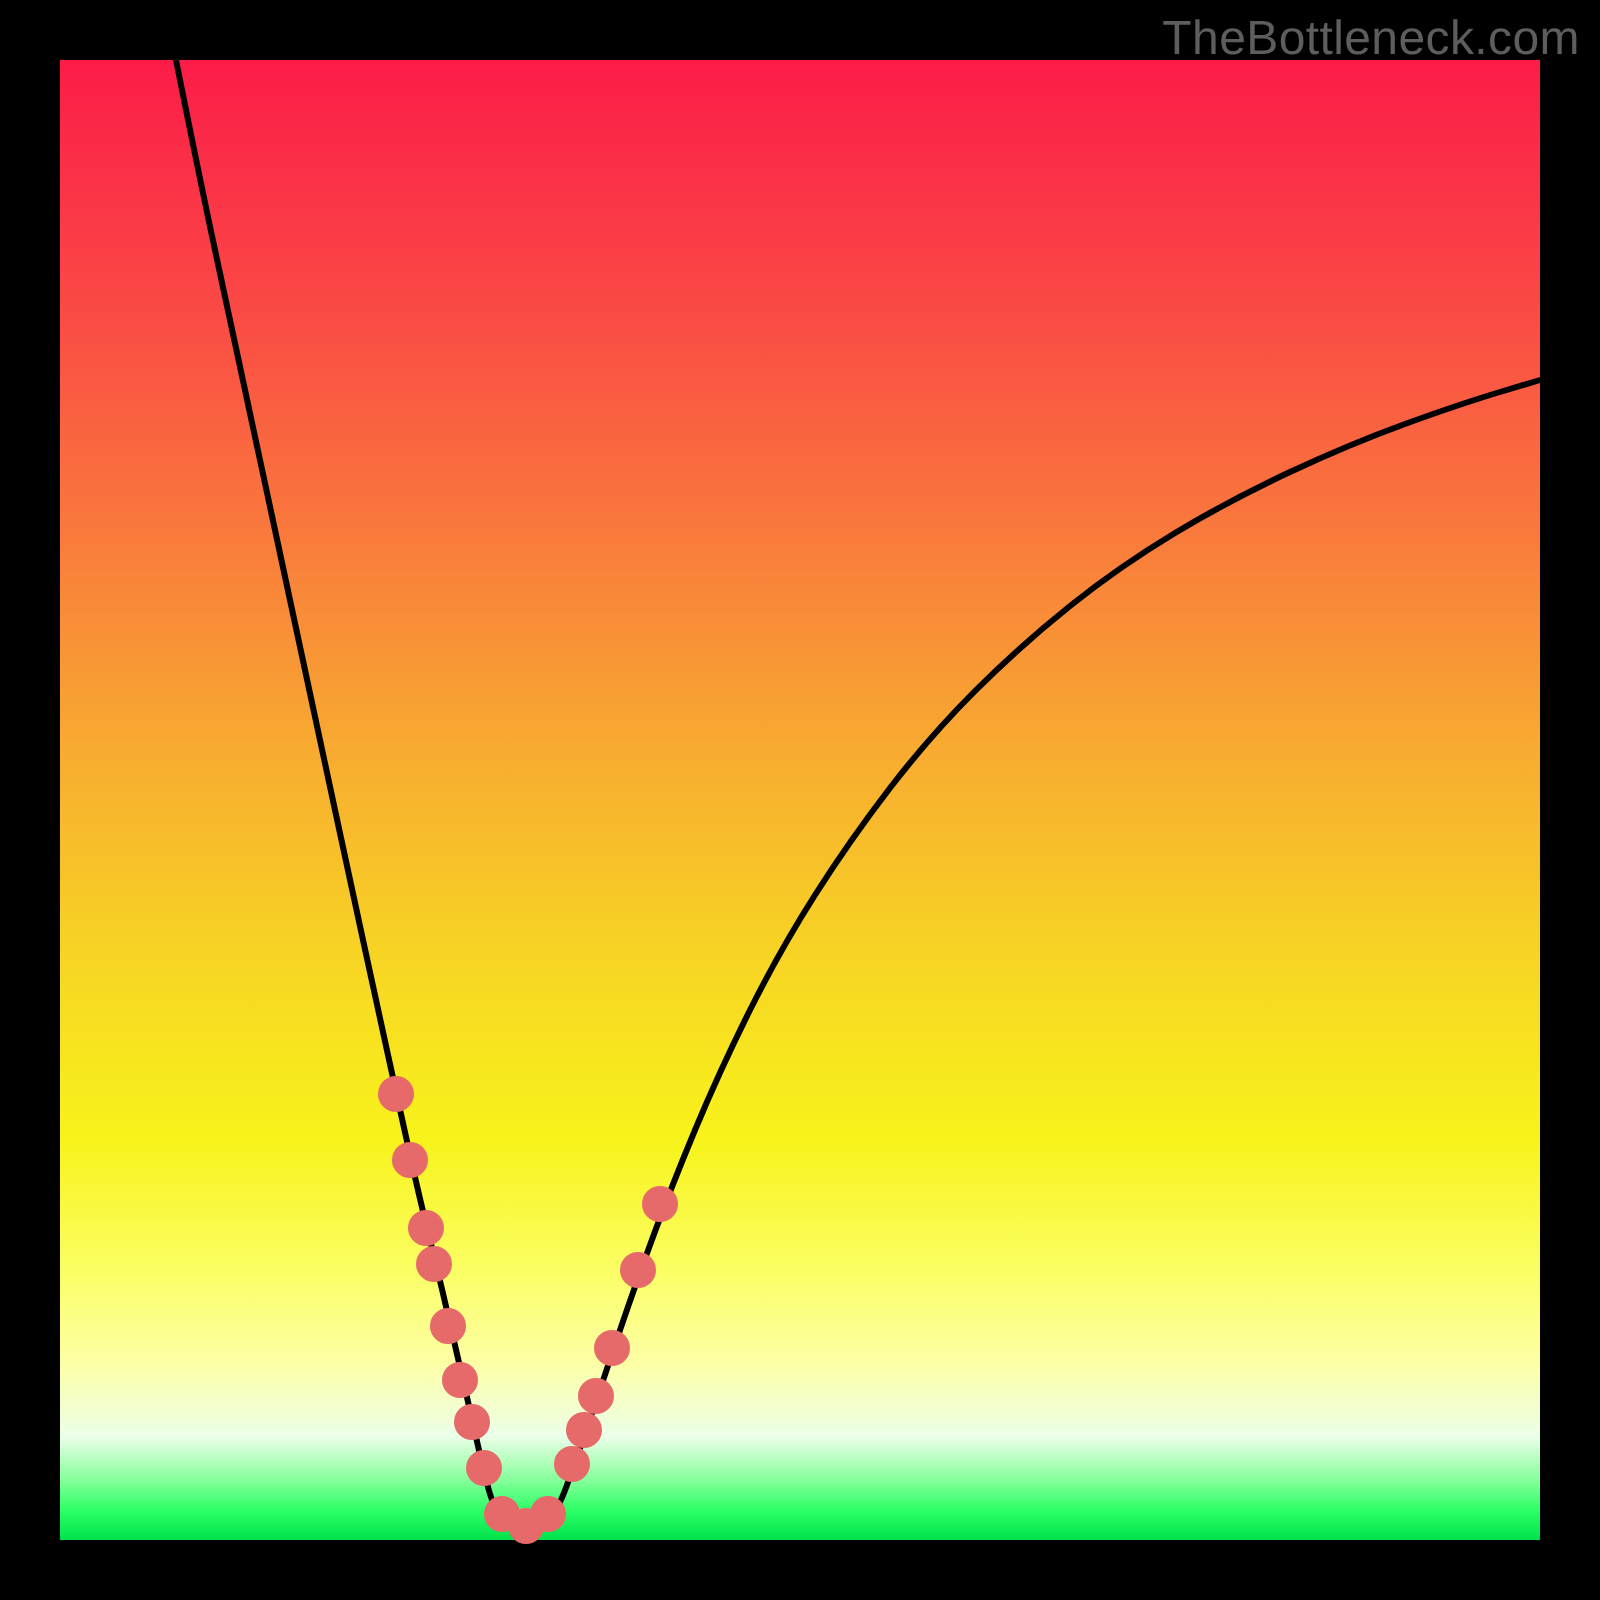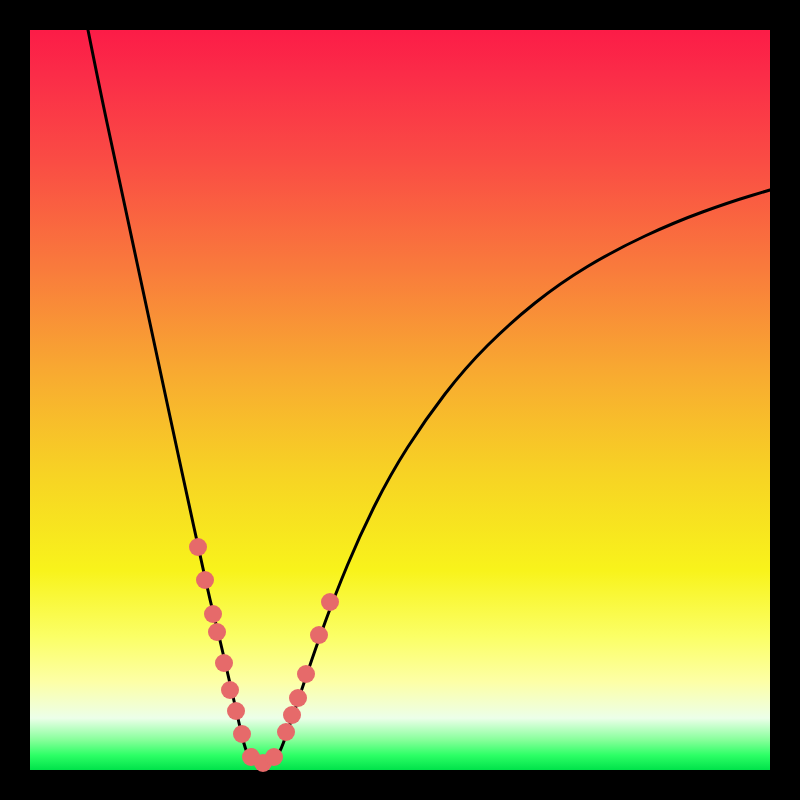--- a/index.html
+++ b/index.html
@@ -58,20 +58,21 @@
     width: 740px;
     height: 740px;
     overflow: visible;
   }
 </style>
 </head>
 <body>
 
 <div class="stage">
 
+  <div class="watermark">TheBottleneck.com</div>
 
   <div class="plot-area">
     <svg class="curve" viewBox="0 0 740 740">
       <g id="curve-group">
           <path d="M 58 0 Q 70 60 77.5 95 Q 85 130 92.5 165 Q 100 200 107.5 235 Q 115 270 122.5 305 Q 130 340 137.5 375 Q 145 410 151.5 440 Q 158 470 164 497.5 Q 170 525 175 547.5 Q 180 570 185 590 Q 190 610 194 627.5 Q 198 645 201.5 660 Q 205 675 208 688.5 Q 211 702 214 713.5 Q 217 725 221 728 Q 225 731 229 732 Q 233 733 237 732 Q 241 731 245 728 Q 249 725 253.5 712.5 Q 258 700 264 682.5 Q 270 665 277.5 642.5 Q 285 620 295 592.5 Q 305 565 317.5 535 Q 330 505 345 475 Q 360 445 377.5 417.5 Q 395 390 415 364 Q 435 338 457.5 315.5 Q 480 293 505 273 Q 530 253 557.5 236.5 Q 585 220 615 206 Q 645 192 672.5 182 Q 700 172 720 166 L 740 160" fill="none" stroke="#000000" stroke-width="3" stroke-linecap="round" stroke-linejoin="round"></path>
         </g>
       <g id="marker-group">
           <circle cx="168" cy="517" r="9" fill="#e66a6a" stroke="#c24f4f" stroke-width="0"></circle>
           <circle cx="175" cy="550" r="9" fill="#e66a6a" stroke="#c24f4f" stroke-width="0"></circle>
           <circle cx="183" cy="584" r="9" fill="#e66a6a" stroke="#c24f4f" stroke-width="0"></circle>

